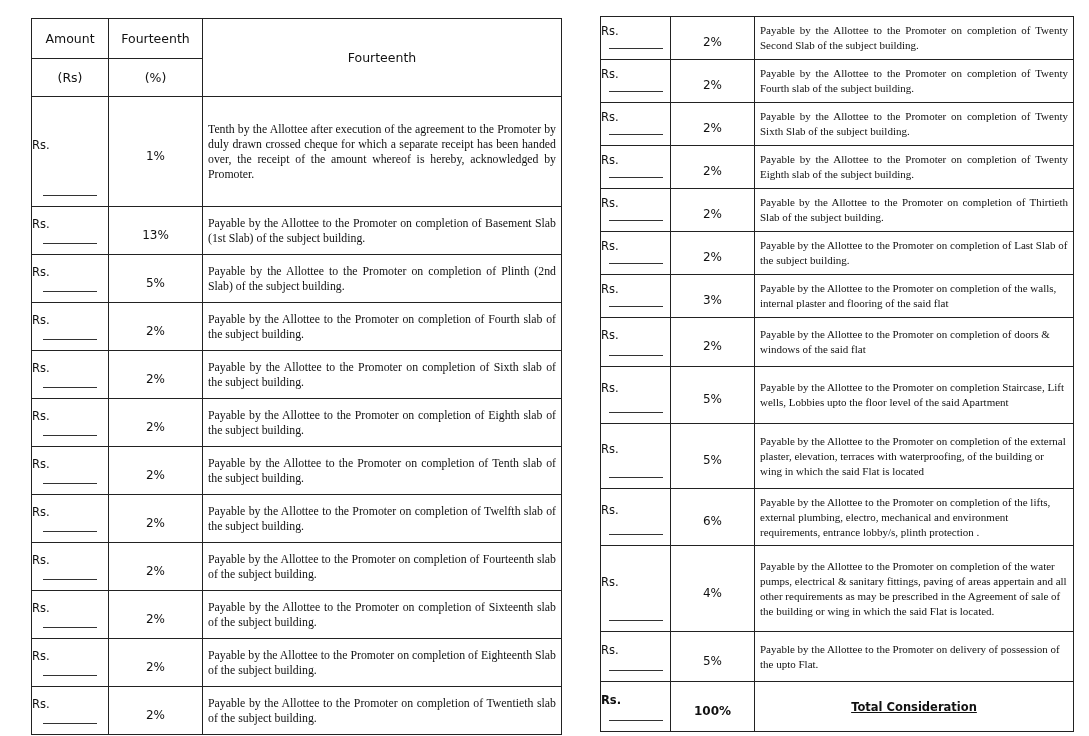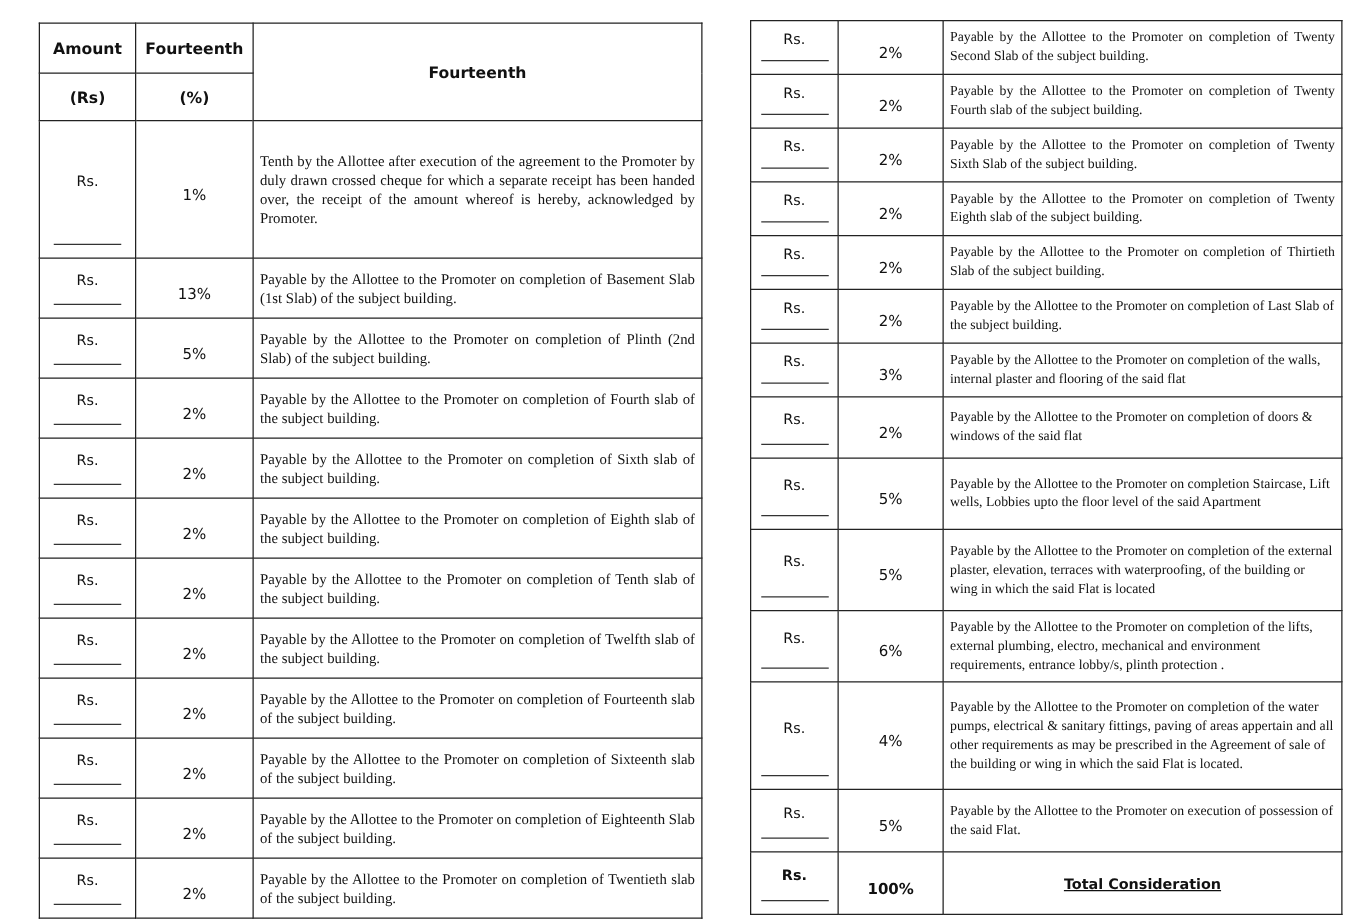--- a/index.html
+++ b/index.html
@@ -1,22 +1,22 @@
 <!DOCTYPE html>
 <html><head>
 <meta charset="utf-8">
 <style>
   html, body { margin:0; padding:0; background:#ffffff; }
   body { width:1089px; height:736px; position:relative; overflow:hidden; font-family:"DejaVu Sans", sans-serif; color:#111; }
   .tbl { position:absolute; border-collapse:collapse; table-layout:fixed; }
   .tbl td { border:1.5px solid #222; padding:0; vertical-align:middle; }
   #left { left:31px; top:18px; width:531px; }
   #right { left:600px; top:16px; width:474px; }
-  .hdr { font-weight:bold; font-size:12.5px; text-align:center; }
-  .amt { text-align:center; font-size:11.5px; position:relative; }
+  .hdr { font-weight:normal; font-size:12.5px; text-align:center; }
+  .amt { font-size:11.5px; position:relative; }
   .amt .rs { display:block; padding-top:0; margin-top:-14px; }
   .amt .line { position:absolute; left:50%; transform:translateX(-50%); bottom:10px; width:54px; border-bottom:1px solid #333; }
   .pct { text-align:center; font-size:12px; padding-top:8px !important; }
   .part { font-size:11.8px; line-height:15px; padding:0 5px !important; text-align:justify;font-family:Liberation Serif, serif; }
   #right .part { font-size:11px; line-height:15px; text-align:left; }
   #right .part.j { text-align:justify; }
   .bold { font-weight:bold; }
   .total-particular { text-align:center; font-weight:bold; font-size:11.5px;text-decoration:underline; }
 </style>
 </head>
@@ -241,21 +241,21 @@
         </td>
     <td class="pct">4%</td>
     <td class="part">Payable by the Allottee to the Promoter on completion of the water pumps, electrical &amp; sanitary fittings, paving of areas appertain and all other requirements as may be prescribed in the Agreement of sale of the building or wing in which the said Flat is located.</td>
   </tr>
       <tr style="height: 50px;">
     <td class="amt">
           <span class="rs">Rs.</span>
           <span class="line"></span>
         </td>
     <td class="pct">5%</td>
-    <td class="part">Payable by the Allottee to the Promoter on execution of possession of the said Flat.</td>
+    <td class="part">Payable by the Allottee to the Promoter on delivery of possession of the upto Flat.</td>
   </tr>
       <tr style="height: 50px;">
     <td class="amt bold">
           <span class="rs">Rs.</span>
           <span class="line"></span>
         </td>
     <td class="pct bold">100%</td>
     <td class="total-particular">Total Consideration</td>
   </tr>
     </tbody>

